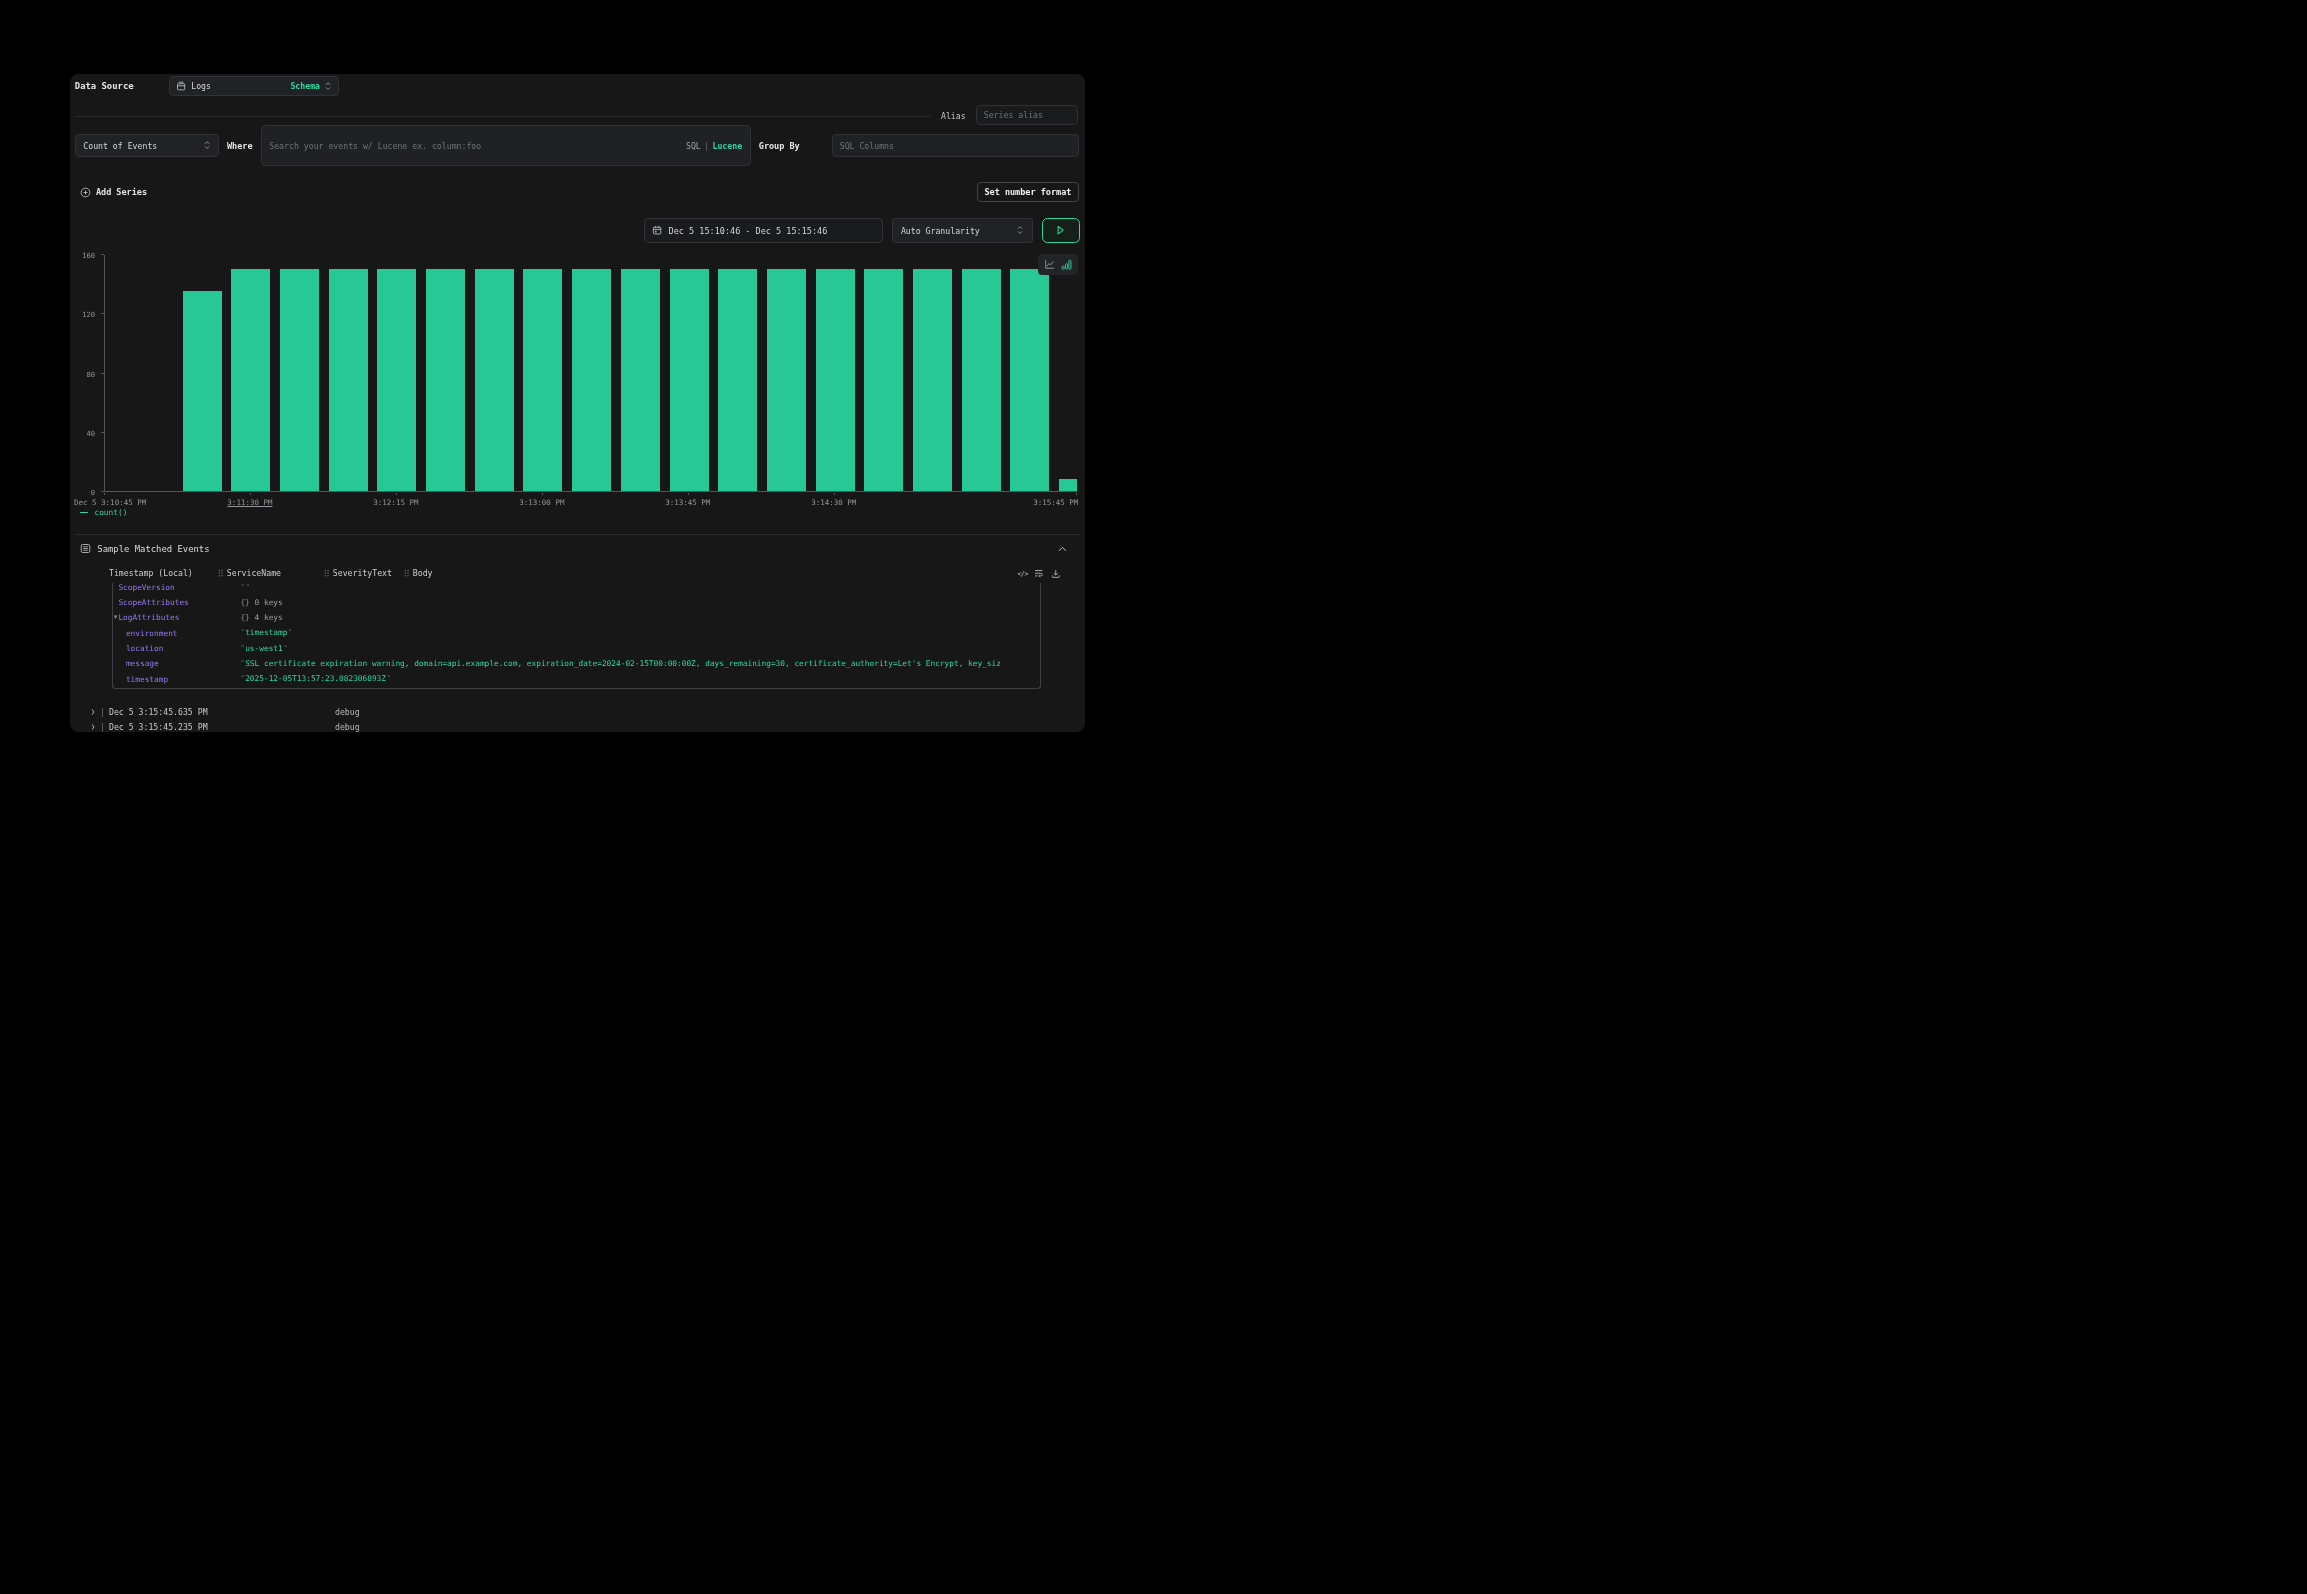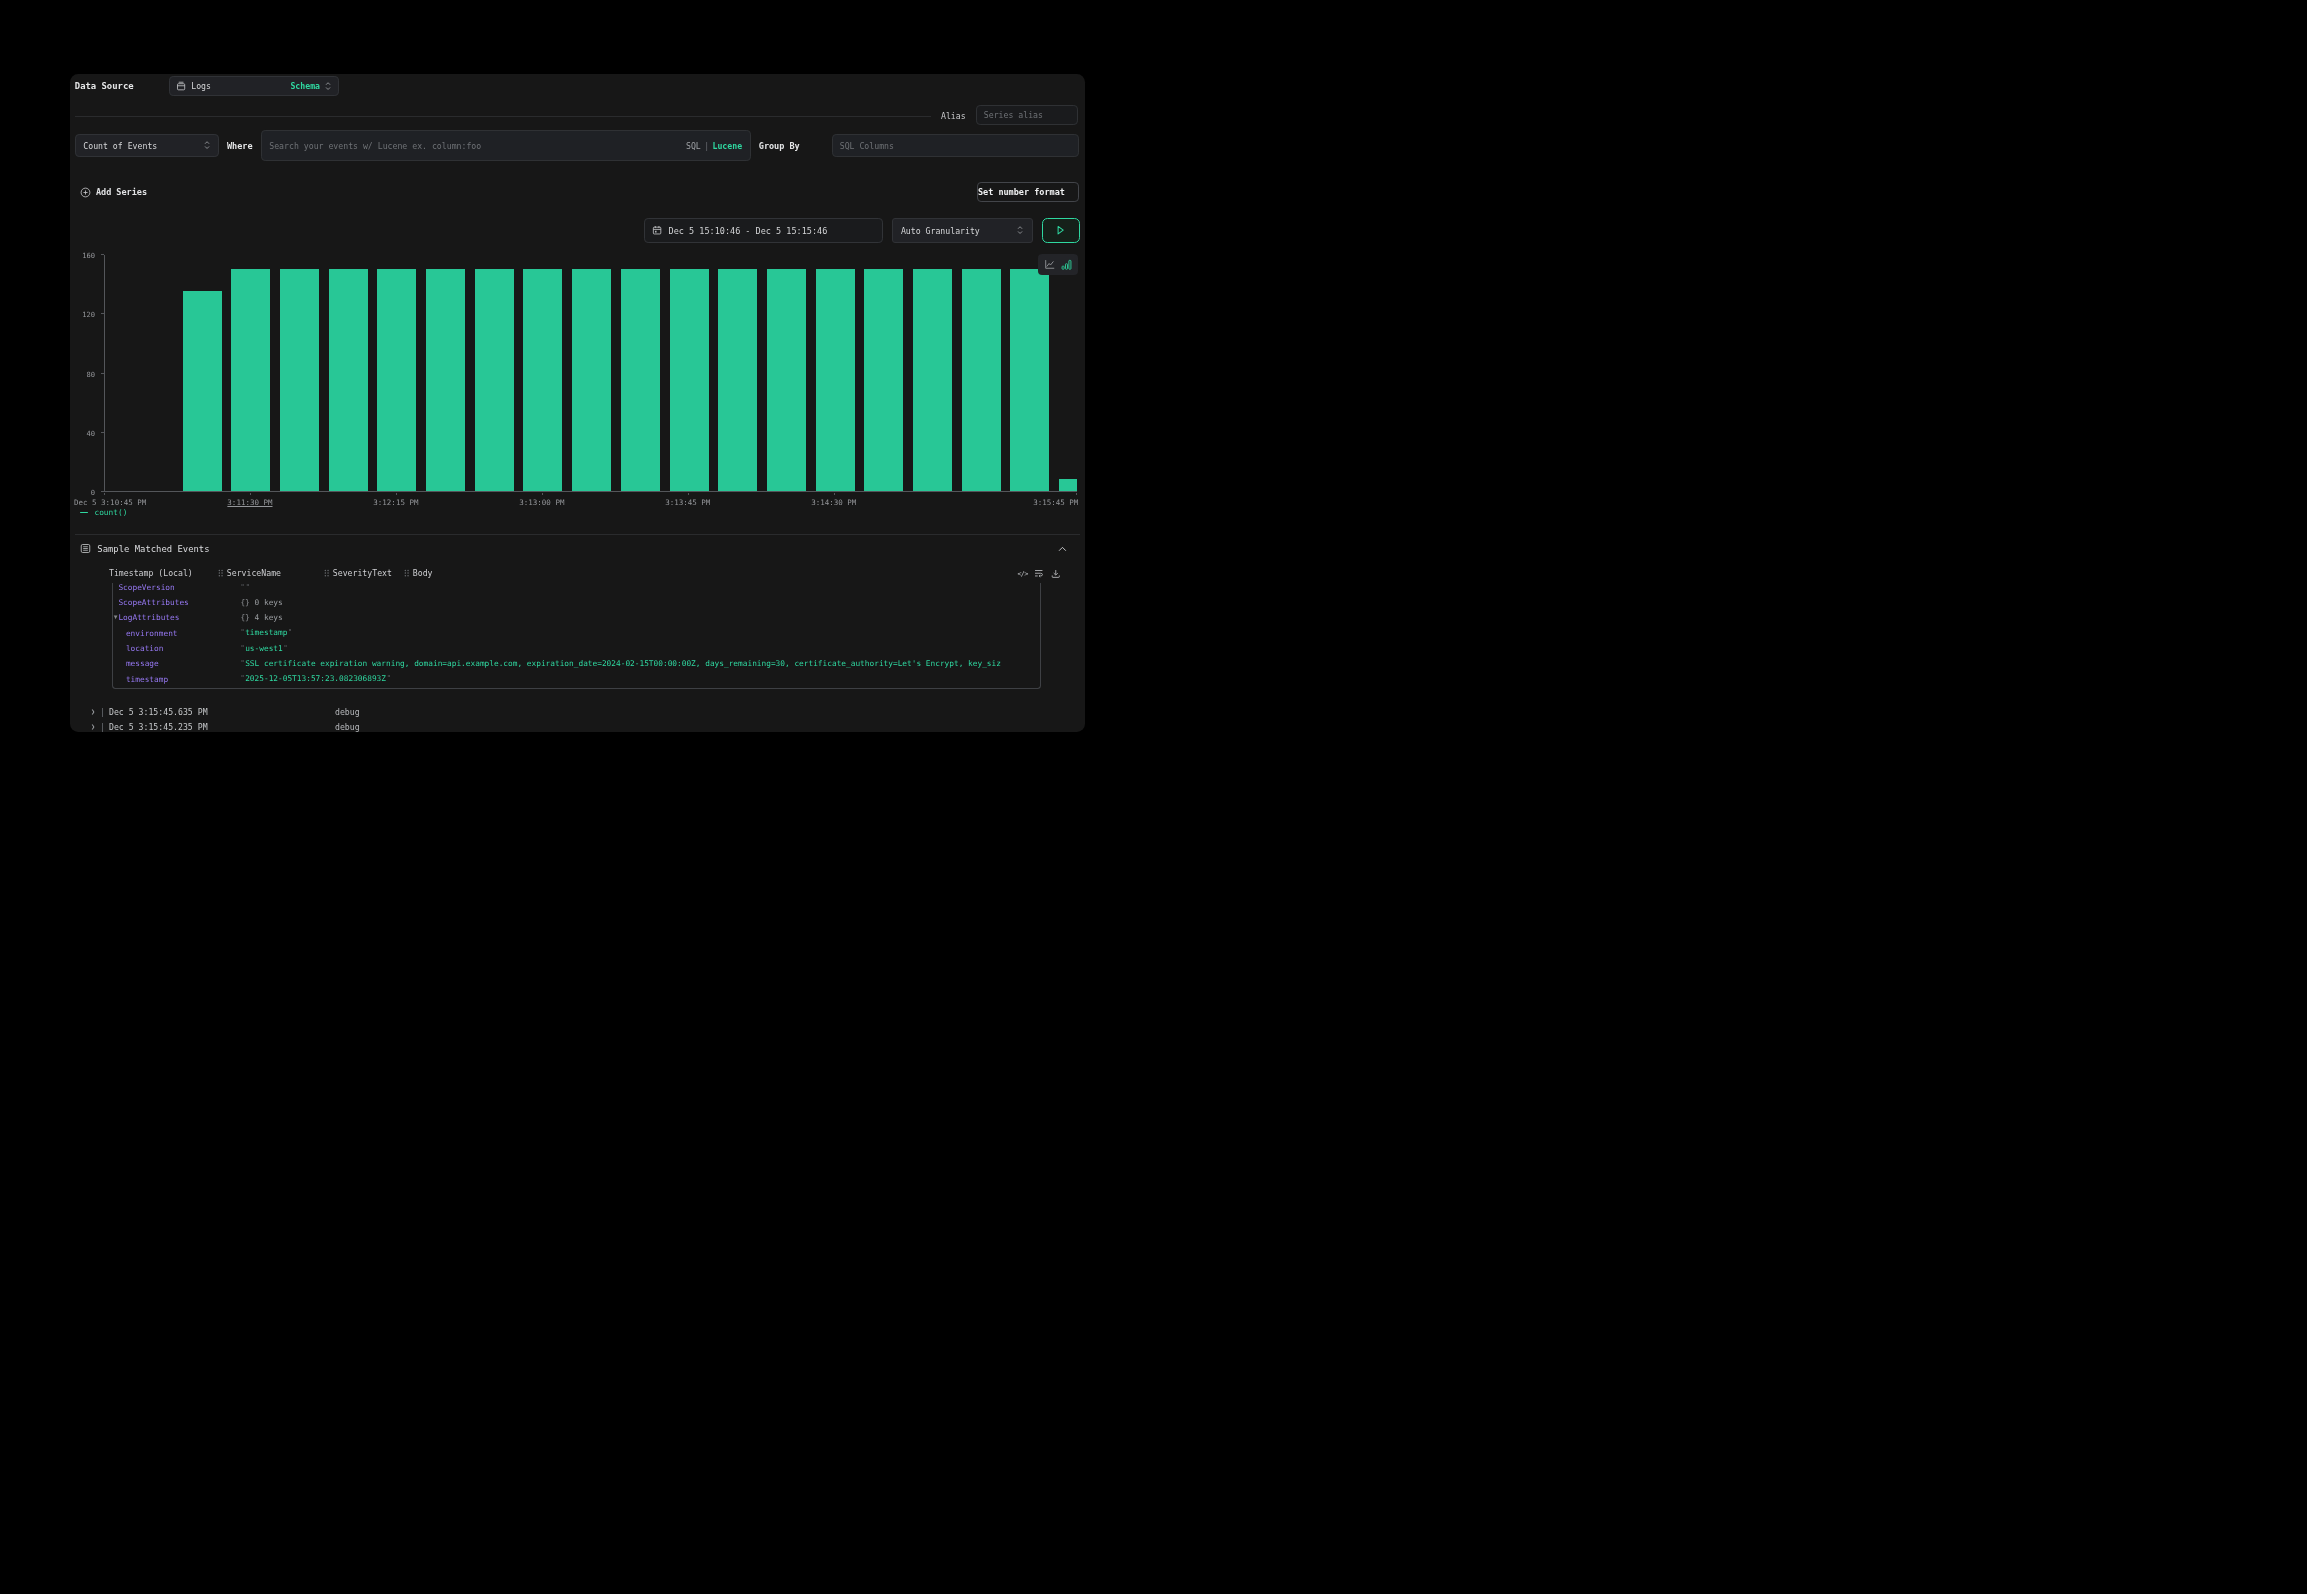--- a/index.html
+++ b/index.html
@@ -28,31 +28,31 @@
   .alias-input{left:906px;top:31px;width:102px;height:20.4px;}
   input{width:100%;height:100%;background:var(--inputdark);border:0.7px solid var(--border2);border-radius:4.1px;color:var(--txt);font-family:inherit;font-size:8.2px;padding:0 6.8px;outline:none;}
   input::placeholder{color:var(--dimmer);}
   .bare-input{background:transparent;border:none;padding:0;}
 
   
   .row-q{left:4.8px;top:60px;right:6.1px;height:23px;gap:8.2px;}
   .agg-select{width:144px;height:23px;background:var(--ctrl);border:0.7px solid var(--border);border-radius:4.1px;padding:0 7.5px;cursor:pointer;}
   .agg-select .val{flex:1;font-size:8.2px;color:var(--txt);}
   .inline-label{font-size:8.5px;font-weight:bold;color:var(--label);white-space:nowrap;}
-  .search-box{flex:1;height:31px;background:var(--ctrl2);border:0.7px solid var(--border2);border-radius:4.1px;padding:0 7.5px;gap:3px;}
+  .search-box{flex:1;height:41px;background:var(--ctrl2);border:0.7px solid var(--border2);border-radius:4.1px;padding:0 7.5px;gap:3px;}
   .search-box input{font-size:8.2px;}
   .sql-toggle{font-size:8.2px;white-space:nowrap;}
   .sql-toggle .sql{color:#9fa2a6;margin-left:32px;} .sql-toggle .pipe{color:#6b6e72;margin:0 3.4px;} .sql-toggle .lucene{color:var(--green);font-weight:bold;}
   .gcols-input{width:247px;height:23px;margin-left:24px;}
   .gcols-input input{background:var(--ctrl2);font-size:8.2px;}
 
   
   .add-series{left:9.5px;top:108px;height:20.4px;gap:5.4px;cursor:pointer;}
   .add-series span{font-size:8.5px;font-weight:bold;color:#e2e3e5;}
-  .btn-numfmt{right:6.1px;top:108px;width:102px;height:20.4px;border:0.7px solid #43454a;border-radius:4.1px;justify-content:flex-start;font-size:8.5px;font-weight:bold;color:#f0f1f2;cursor:pointer;background:transparent;}
+  .btn-numfmt{right:6.1px;top:108px;width:102px;height:20.4px;border:0.7px solid #43454a;border-radius:4.1px;justify-content:center;font-size:8.5px;font-weight:bold;color:#f0f1f2;cursor:pointer;background:transparent;}
 
   
   .row-time{top:144px;right:5.4px;height:25px;gap:8.9px;}
   .date-box{width:239px;height:24.5px;background:var(--inputdark);border:0.7px solid #313337;border-radius:4.1px;padding:0 7.5px;gap:6.1px;cursor:pointer;}
   .date-box span{font-size:8.5px;color:#d3d4d6;white-space:nowrap;}
   .gran-select{width:141px;height:24.5px;background:var(--ctrl);border:0.7px solid var(--border);border-radius:3px;padding:0 8.2px;cursor:pointer;}
   .gran-select .val{flex:1;font-size:8.2px;color:var(--txt);}
   .play-btn{width:38px;height:24.5px;border:1px solid var(--green);border-radius:5.4px;background:#152019;justify-content:center;cursor:pointer;}
 
   

